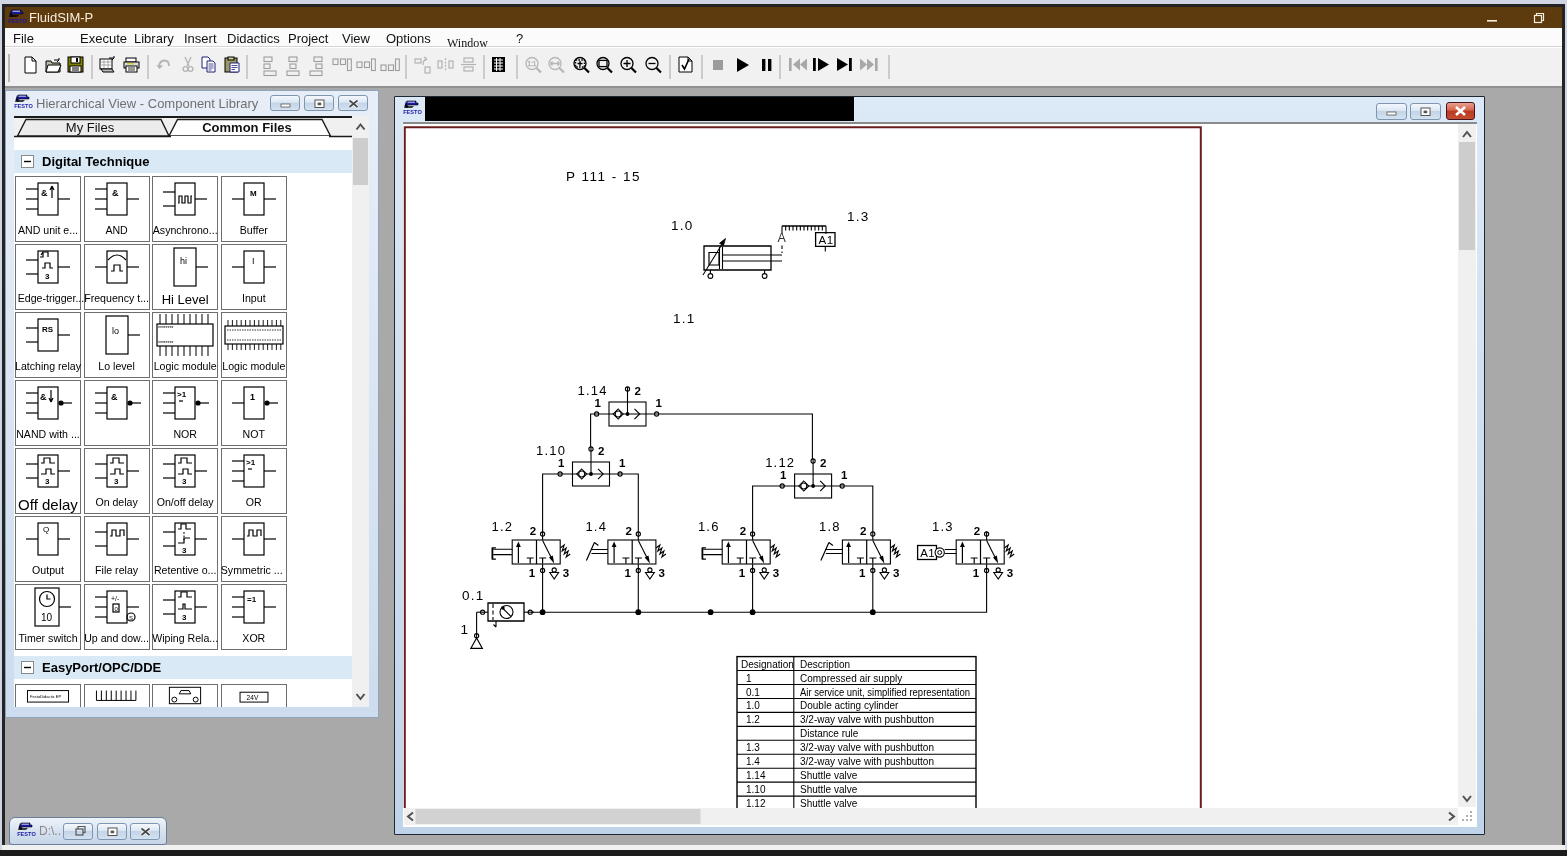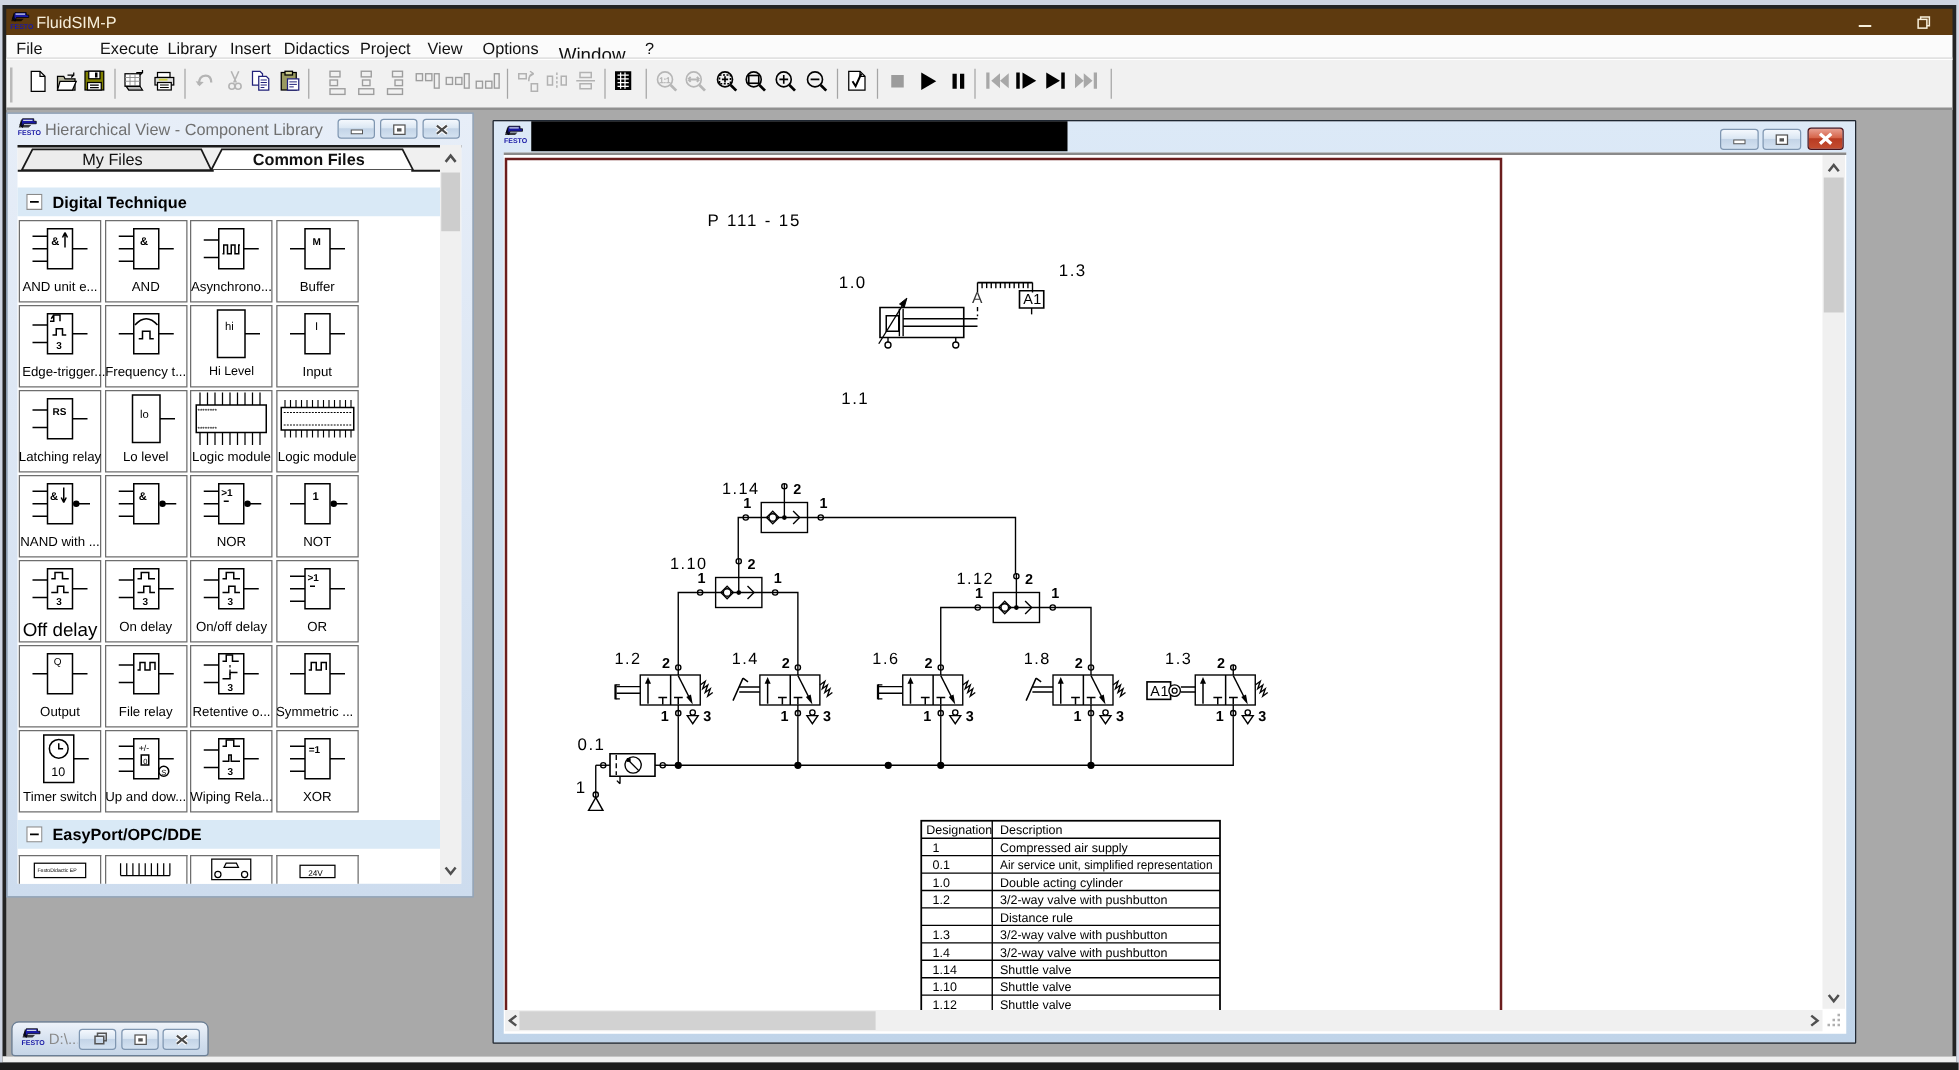--- a/index.html
+++ b/index.html
@@ -28,21 +28,21 @@
     <div class="abs" style="left:5px;top:28px;width:1557px;height:19px;background:#fbfbfb;border-bottom:1px solid #d5d5d5;"></div>
     <div class="abs" style="left:13px;top:31px;font-size:13px;color:#111;">File</div>
     <div class="abs" style="left:45px;top:31px;font-size:13px;color:#111;margin-top:31px;">Edit</div>
     <div class="abs" style="left:80px;top:31px;font-size:13px;color:#111;">Execute</div>
     <div class="abs" style="left:134px;top:31px;font-size:13px;color:#111;">Library</div>
     <div class="abs" style="left:184px;top:31px;font-size:13px;color:#111;">Insert</div>
     <div class="abs" style="left:227px;top:31px;font-size:13px;color:#111;">Didactics</div>
     <div class="abs" style="left:288px;top:31px;font-size:13px;color:#111;">Project</div>
     <div class="abs" style="left:342px;top:31px;font-size:13px;color:#111;">View</div>
     <div class="abs" style="left:386px;top:31px;font-size:13px;color:#111;">Options</div>
-    <div class="abs" style="left:447px;top:36px;font-size:15px;color:#111;">Window</div>
+    <div class="abs" style="left:447px;top:36px;font-size:12px;color:#111;font-family:Liberation Serif, serif;">Window</div>
     <div class="abs" style="left:516px;top:31px;font-size:13px;color:#111;">?</div>
     <div class="abs" style="left:5px;top:47px;width:1557px;height:41px;background:#f1f1f1;border-top:1px solid #fff;border-bottom:2px solid #909090;"></div>
     <svg class="abs" style="left:0;top:47px" width="1567" height="41" viewBox="0 0 1567 41">
       <path d="M9 7 L9 35" stroke="#b9b9b9" stroke-width="2"></path>
       <g transform="translate(24,10)">
         <path d="M1 0 L8 0 L12 4 L12 16 L1 16 Z" fill="#fff" stroke="#000"></path>
         <path d="M8 0 L8 4 L12 4" fill="none" stroke="#000"></path>
       </g>
       <g transform="translate(45,10)">
         <path d="M1 4 L6 4 L7 6 L15 6 L15 15 L1 15 Z" fill="#b9b9a0" stroke="#000"></path>
@@ -306,21 +306,21 @@
       <path d="M24 16 Q33 6 42 16" stroke="#000" fill="none" stroke-width="1.2"></path>
       <path d="M27 27 L30 27 L30 21 L36 21 L36 27 L39 27" stroke="#000" fill="none" stroke-width="1.2"></path>
     </svg>
     <div class="abs" style="left:83.6px;top:292px;width:66px;text-align:center;font-size:10.6px;color:#000;white-space:nowrap;overflow:hidden;">Frequency t...</div>
     <div class="abs" style="left:152.2px;top:244px;width:66px;height:66px;background:#fff;border:1px solid #6e6e6e;"></div>
     <svg class="abs" style="left:152.2px;top:244px" width="66" height="46" viewBox="0 0 66 46">
       <rect x="22" y="4" width="22" height="38" stroke="#000" fill="none" stroke-width="1.2"></rect>
       <path d="M44 23 L56 23" stroke="#000" fill="none" stroke-width="1.2"></path>
       <text x="28" y="20" font-size="9" fill="#000">hi</text>
     </svg>
-    <div class="abs" style="left:152.2px;top:292px;width:66px;text-align:center;font-size:10px;color:#000;white-space:nowrap;overflow:hidden;">Hi Level</div>
+    <div class="abs" style="left:152.2px;top:292px;width:66px;text-align:center;font-size:13px;color:#000;white-space:nowrap;overflow:hidden;">Hi Level</div>
     <div class="abs" style="left:220.79999999999998px;top:244px;width:66px;height:66px;background:#fff;border:1px solid #6e6e6e;"></div>
     <svg class="abs" style="left:220.79999999999998px;top:244px" width="66" height="46" viewBox="0 0 66 46">
       <rect x="23" y="7" width="20" height="32" stroke="#000" fill="none" stroke-width="1.2"></rect>
       <path d="M11 23.0 L23 23.0" stroke="#000" fill="none" stroke-width="1.2"></path>
       <path d="M43 23.0 L55 23.0" stroke="#000" fill="none" stroke-width="1.2"></path>
       <text x="31" y="20" font-size="9" fill="#000">I</text>
     </svg>
     <div class="abs" style="left:220.79999999999998px;top:292px;width:66px;text-align:center;font-size:10.6px;color:#000;white-space:nowrap;overflow:hidden;">Input</div>
     <div class="abs" style="left:15.0px;top:312px;width:66px;height:66px;background:#fff;border:1px solid #6e6e6e;"></div>
     <svg class="abs" style="left:15.0px;top:312px" width="66" height="46" viewBox="0 0 66 46">

